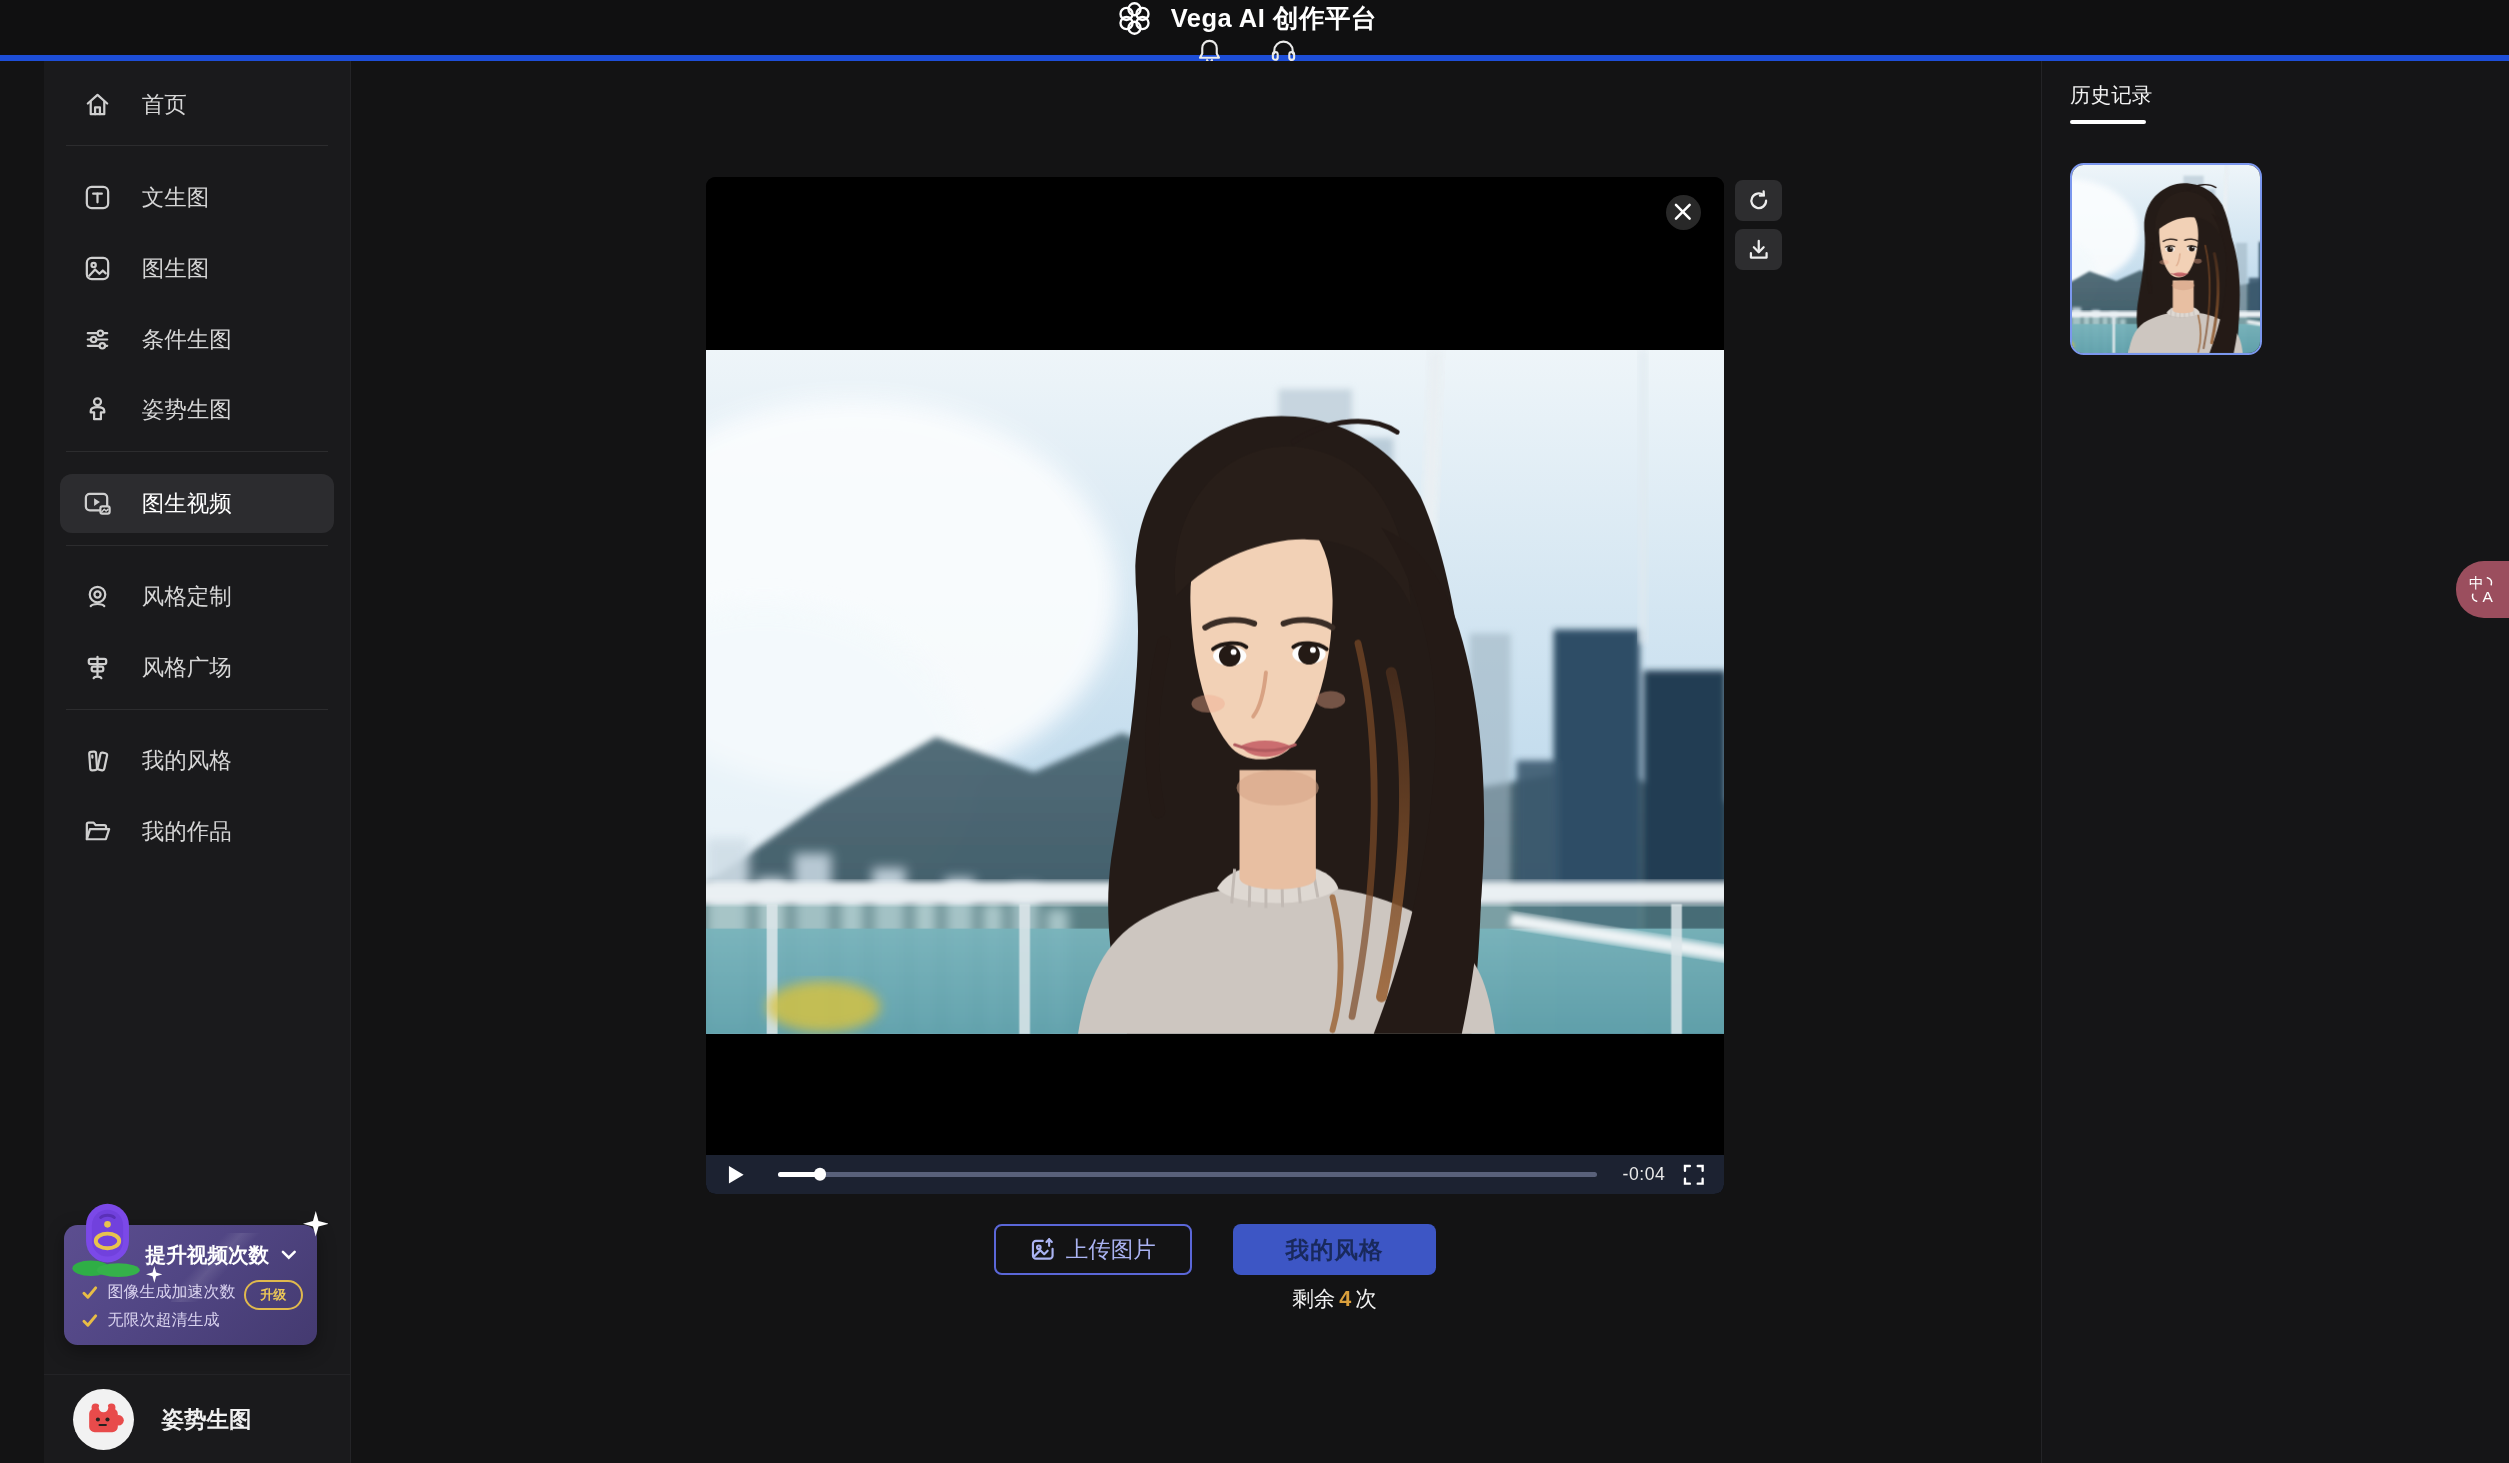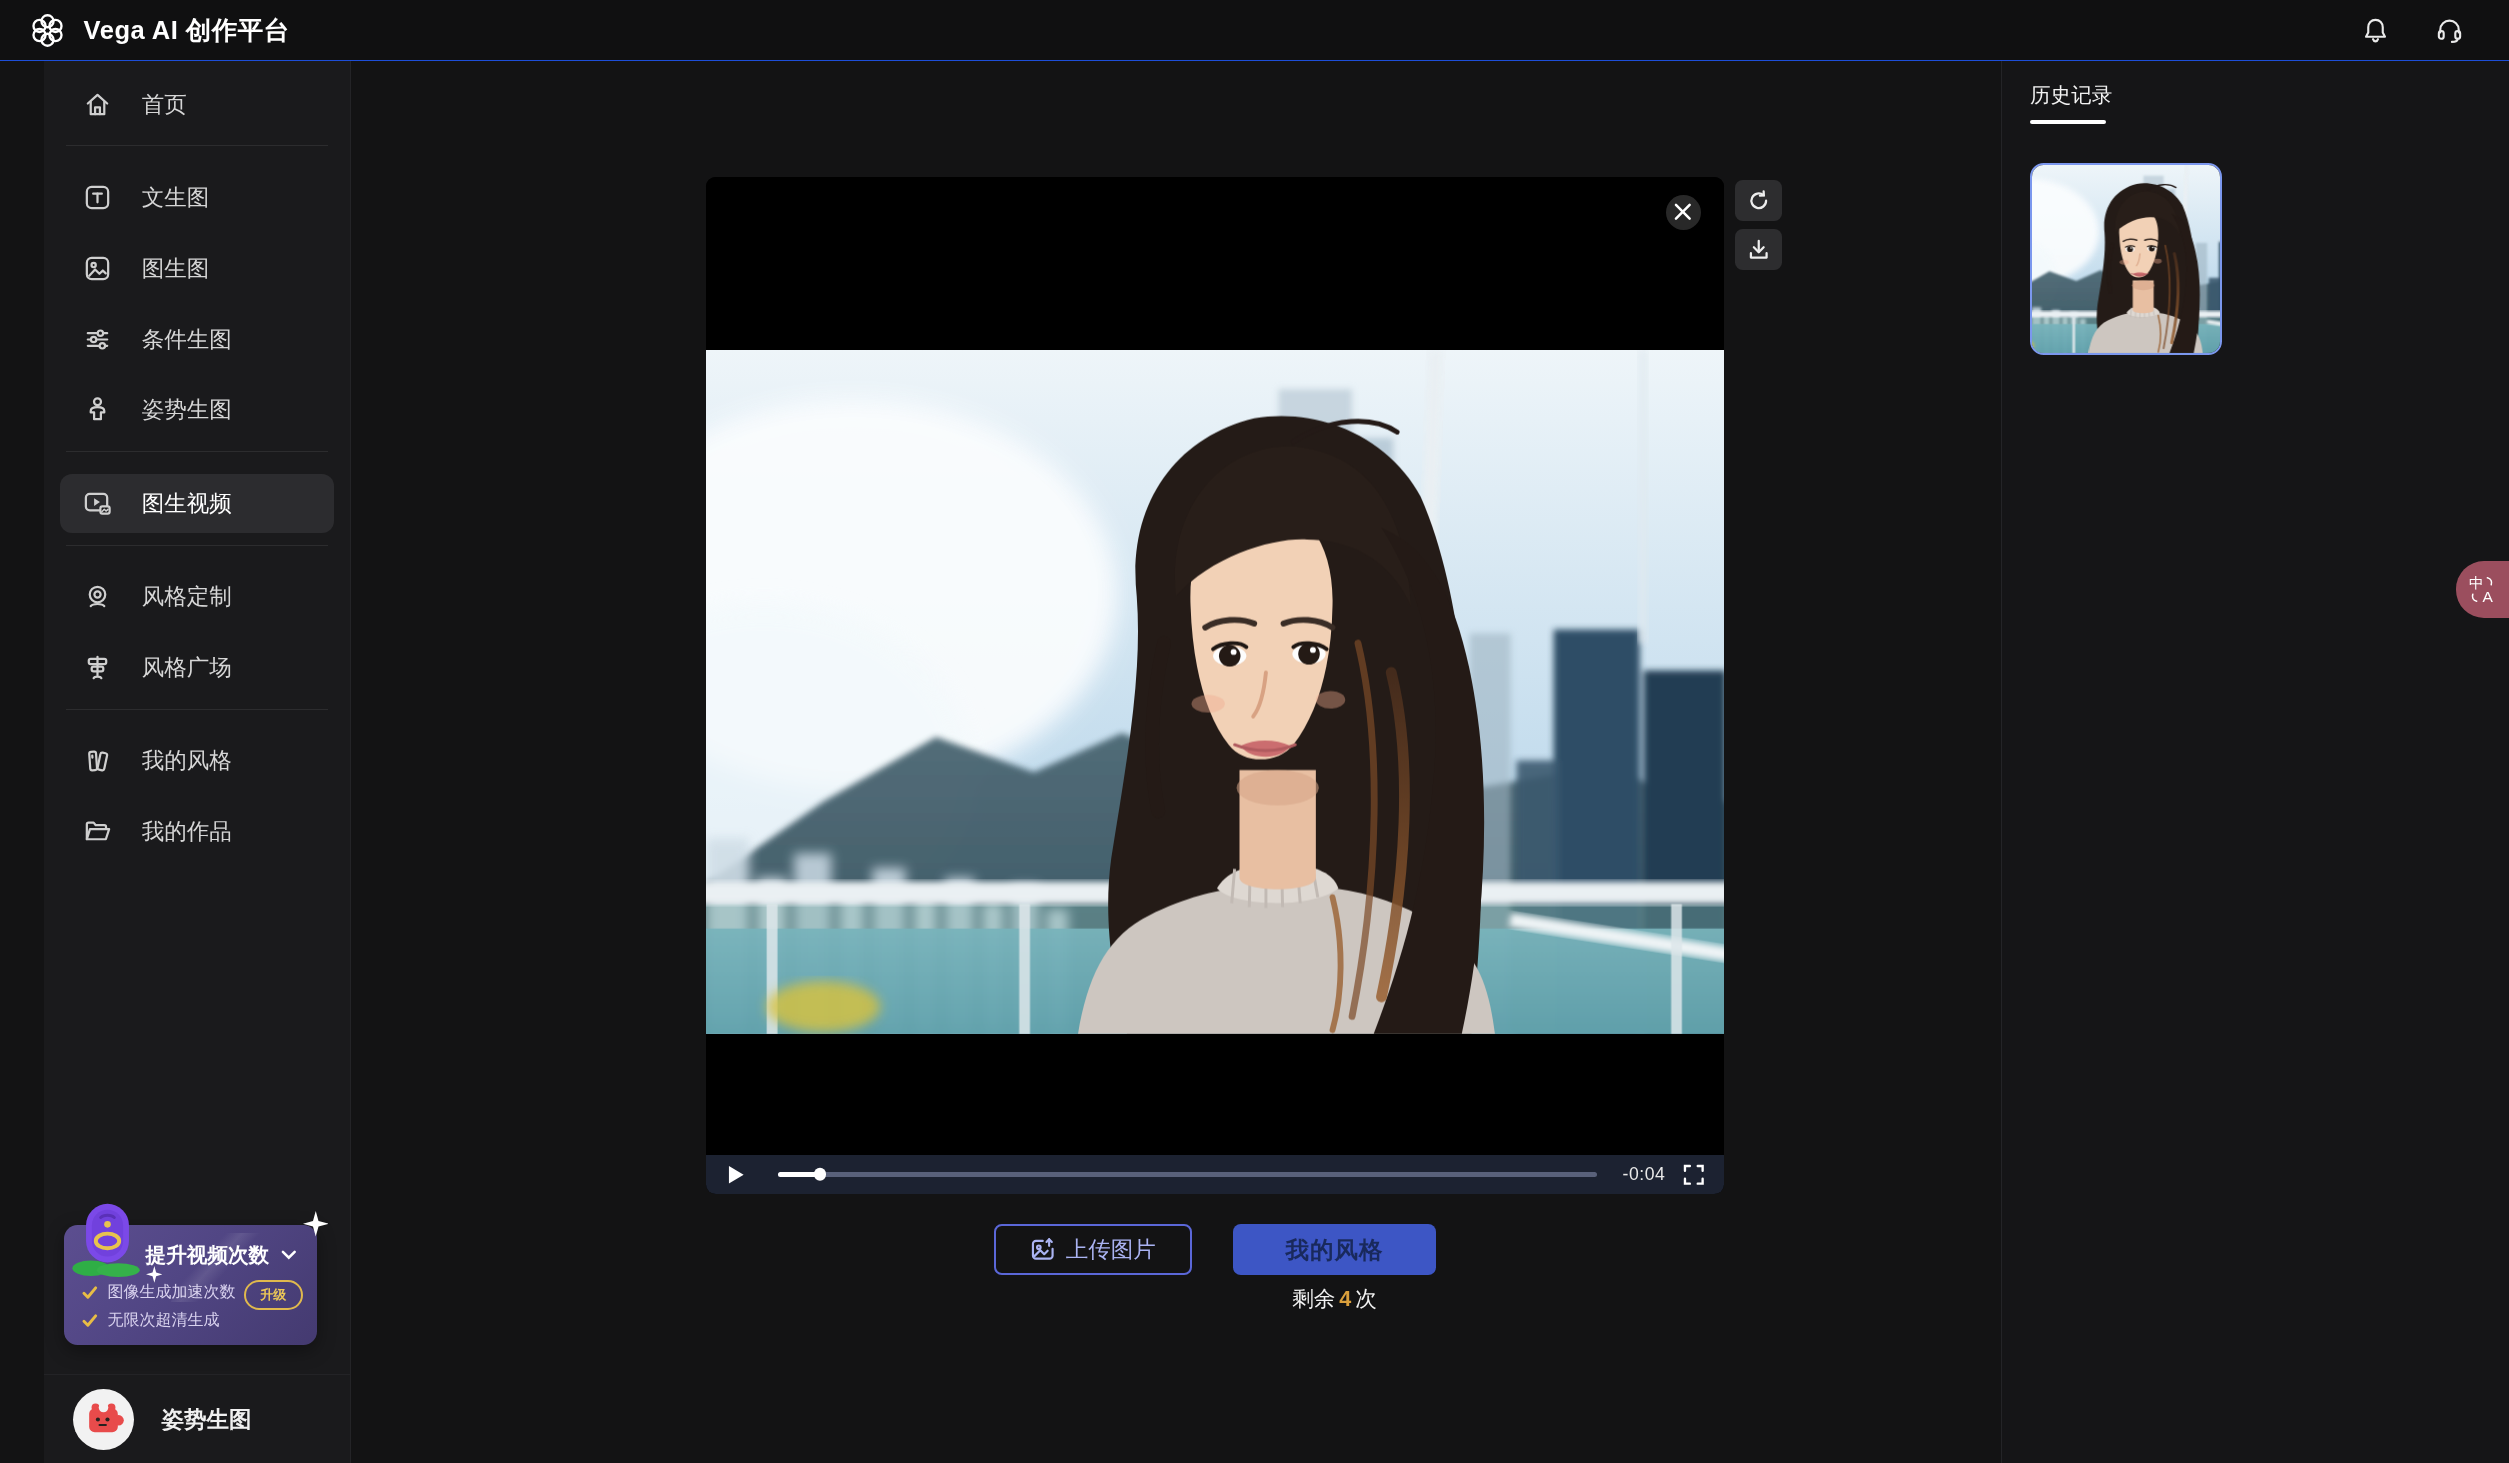--- a/index.html
+++ b/index.html
@@ -1,21 +1,21 @@
 <!DOCTYPE html>
 <html><head>
 <meta charset="utf-8">
 <style>
   * { margin:0; padding:0; box-sizing:border-box; }
   html,body { width:2509px; height:1463px; overflow:hidden; background:#131314;
     font-family:"Liberation Sans","DejaVu Sans",sans-serif; color:#e6e6e6; }
 
   
   .topbar { height:61px; background:#101011; display:flex; align-items:center;
-    justify-content:space-between; padding:0 45px 0 29px; border-bottom:1px solid #1d4ed8; }
+    justify-content:space-between; padding:0 45px 0 29px; border-bottom:6px solid #1d4ed8;flex-direction:column; }
   .brand { display:flex; align-items:center; gap:17.6px; }
   .brand-title { font-size:25.5px; font-weight:600; color:#fff; letter-spacing:0.5px; }
   .topbar-actions { display:flex; align-items:center; gap:45px; }
   .icon-btn { background:none; border:none; cursor:pointer; display:flex; align-items:center; }
 
   
   .shell { display:flex; height:1403px;padding-left:44px; }
 
   
   .sidebar { width:307px; background:#1a1a1c; border-right:1px solid #242427; position:relative; flex:none; }
@@ -77,21 +77,21 @@
 
   .actions { position:absolute; left:355px; top:1163px; width:1018px; display:flex; justify-content:center; gap:41px; }
   .upload-btn { width:198px; height:51px; border-radius:7.8px; background:transparent; border:2px solid #5b67d8;
     color:#aab3f2; font-size:22.5px; display:flex; align-items:center; justify-content:center; gap:9px; cursor:pointer; }
   .gen-btn { width:203px; height:51px; border-radius:7.8px; background:#3d56c5; border:none; color:#19295c;
     font-size:23.5px; font-weight:700; cursor:pointer; letter-spacing:1px; }
   .remaining { position:absolute; left:882px; top:1223px; width:203px; text-align:center; font-size:21.6px; color:#f2f2f2; }
   .remaining .count { color:#dba03c; font-weight:700; padding:0 3.9px; }
 
   
-  .history { width:508px; flex:none; background:#151517; border-left:1px solid #242427; padding:19.6px 0 0 28px; }
+  .history { width:468px; flex:none; background:#151517; border-left:1px solid #242427; padding:19.6px 0 0 28px; }
   .history-title { font-size:20.6px; color:#f2f2f2; display:inline-block; }
   .history-underline { width:76px; height:3.9px; background:#fff; border-radius:2px; margin-top:11.8px; }
   .thumb { margin-top:39px; width:192px; height:192px; border-radius:13.7px; border:2px solid #7b97ee;
     overflow:hidden; position:relative; cursor:pointer; background:#000; }
   .thumb svg { position:absolute; inset:0; width:100%; height:100%; }
 
   
   .translate-tab { position:absolute; right:0; top:561px; width:53px; height:57px;
     border-radius:28px 0 0 28px; background:rgba(186,92,110,.82); border:none; cursor:pointer;
     display:flex; align-items:center; justify-content:center; }

